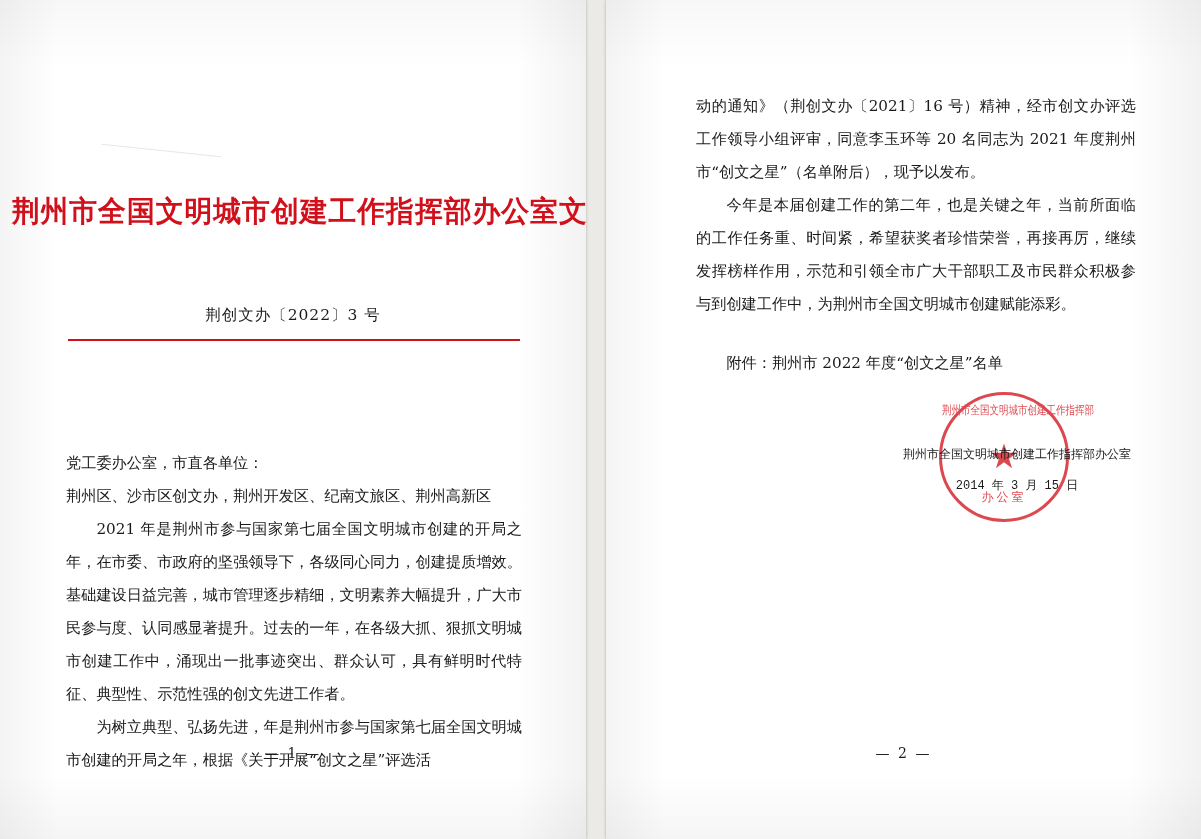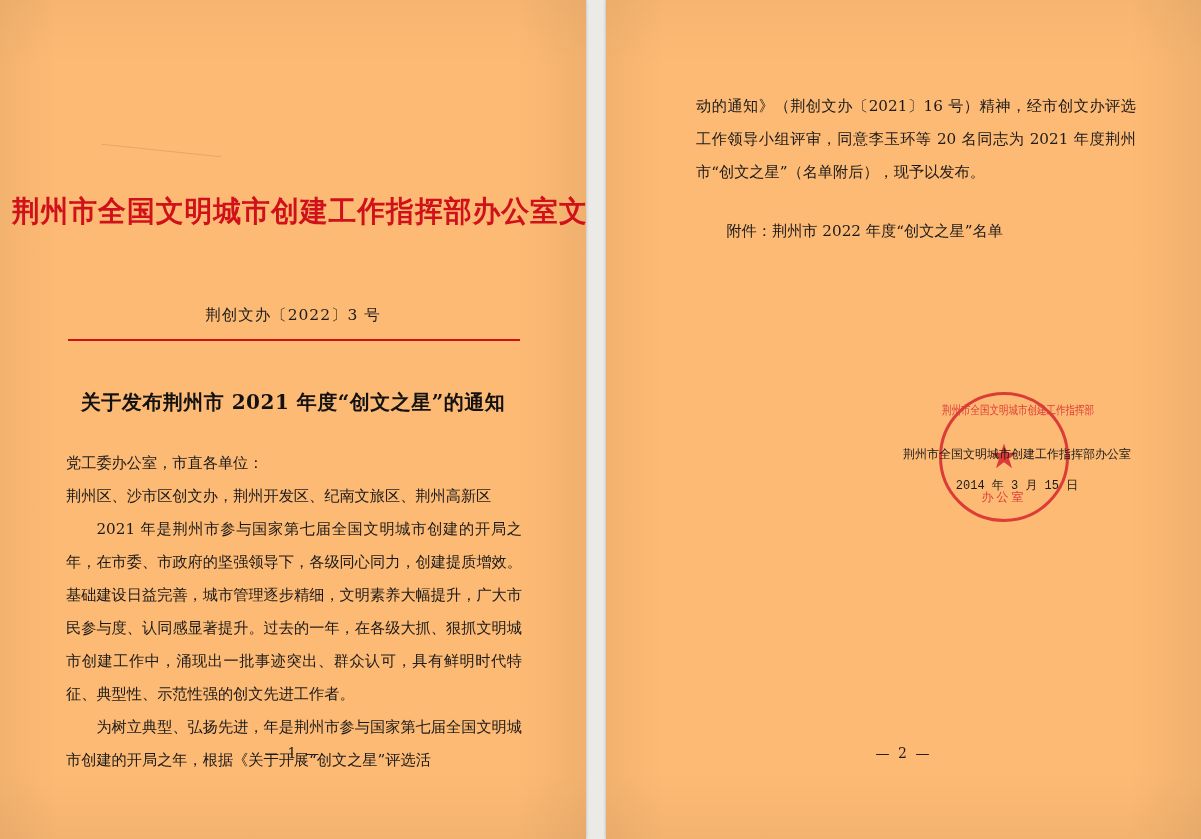--- a/index.html
+++ b/index.html
@@ -16,21 +16,21 @@
   .spread {
     position: relative;
     width: 1201px;
     height: 839px;
     display: flex;
     gap: 10px;
     background: #ebeae6;
   }
   .page {
     position: relative;
-    background: #fdba74;
+    background: #ffffff;
     box-shadow: 0 0 3px rgba(0,0,0,0.25);
     overflow: hidden;
   }
   .page-left {
     width: 586px;
     height: 839px;
   }
   .page-right {
     width: 595px;
     height: 839px;
@@ -202,37 +202,37 @@
     <div class="fold-line"></div>
 
     <div class="doc-head">
       <div class="doc-head-title">荆州市全国文明城市创建工作指挥部办公室文件</div>
     </div>
 
     <div class="doc-number">荆创文办〔2022〕3 号</div>
 
     <div class="red-rule"></div>
 
-    <div class="notice-title">关于发布荆州市 2021 年度“创文之星”的通知</div>
 
     <div class="body-col left-body">
       <div class="p-flat">党工委办公室，市直各单位：</div>
       <div class="p-flat">荆州区、沙市区创文办，荆州开发区、纪南文旅区、荆州高新区</div>
       <div class="p-indent">2021 年是荆州市参与国家第七届全国文明城市创建的开局之年，在市委、市政府的坚强领导下，各级同心同力，创建提质增效。基础建设日益完善，城市管理逐步精细，文明素养大幅提升，广大市民参与度、认同感显著提升。过去的一年，在各级大抓、狠抓文明城市创建工作中，涌现出一批事迹突出、群众认可，具有鲜明时代特征、典型性、示范性强的创文先进工作者。</div>
       <div class="p-indent">为树立典型、弘扬先进，年是荆州市参与国家第七届全国文明城市创建的开局之年，根据《关于开展“创文之星”评选活</div>
     </div>
 
     <div class="page-num">— 1 —</div>
   </div>
 
   <div class="page page-right">
     <div class="paper-shade"></div>
 
     <div class="right-body">
       <div class="p-flat">动的通知》（荆创文办〔2021〕16 号）精神，经市创文办评选工作领导小组评审，同意李玉环等 20 名同志为 2021 年度荆州市“创文之星”（名单附后），现予以发布。</div>
+      <div class="p-indent">今年是本届创建工作的第二年，也是关键之年，当前所面临的工作任务重、时间紧，希望获奖者珍惜荣誉，再接再厉，继续发挥榜样作用，示范和引领全市广大干部职工及市民群众积极参与到创建工作中，为荆州市全国文明城市创建赋能添彩。</div>
       <div class="attach">附件：荆州市 2022 年度“创文之星”名单</div>
     </div>
 
     <div class="seal">
       <div class="seal-text-top">荆州市全国文明城市创建工作指挥部</div>
       <div class="seal-star">★</div>
       <div class="seal-text-bottom">办公室</div>
     </div>
 
     <div class="sign-block">

